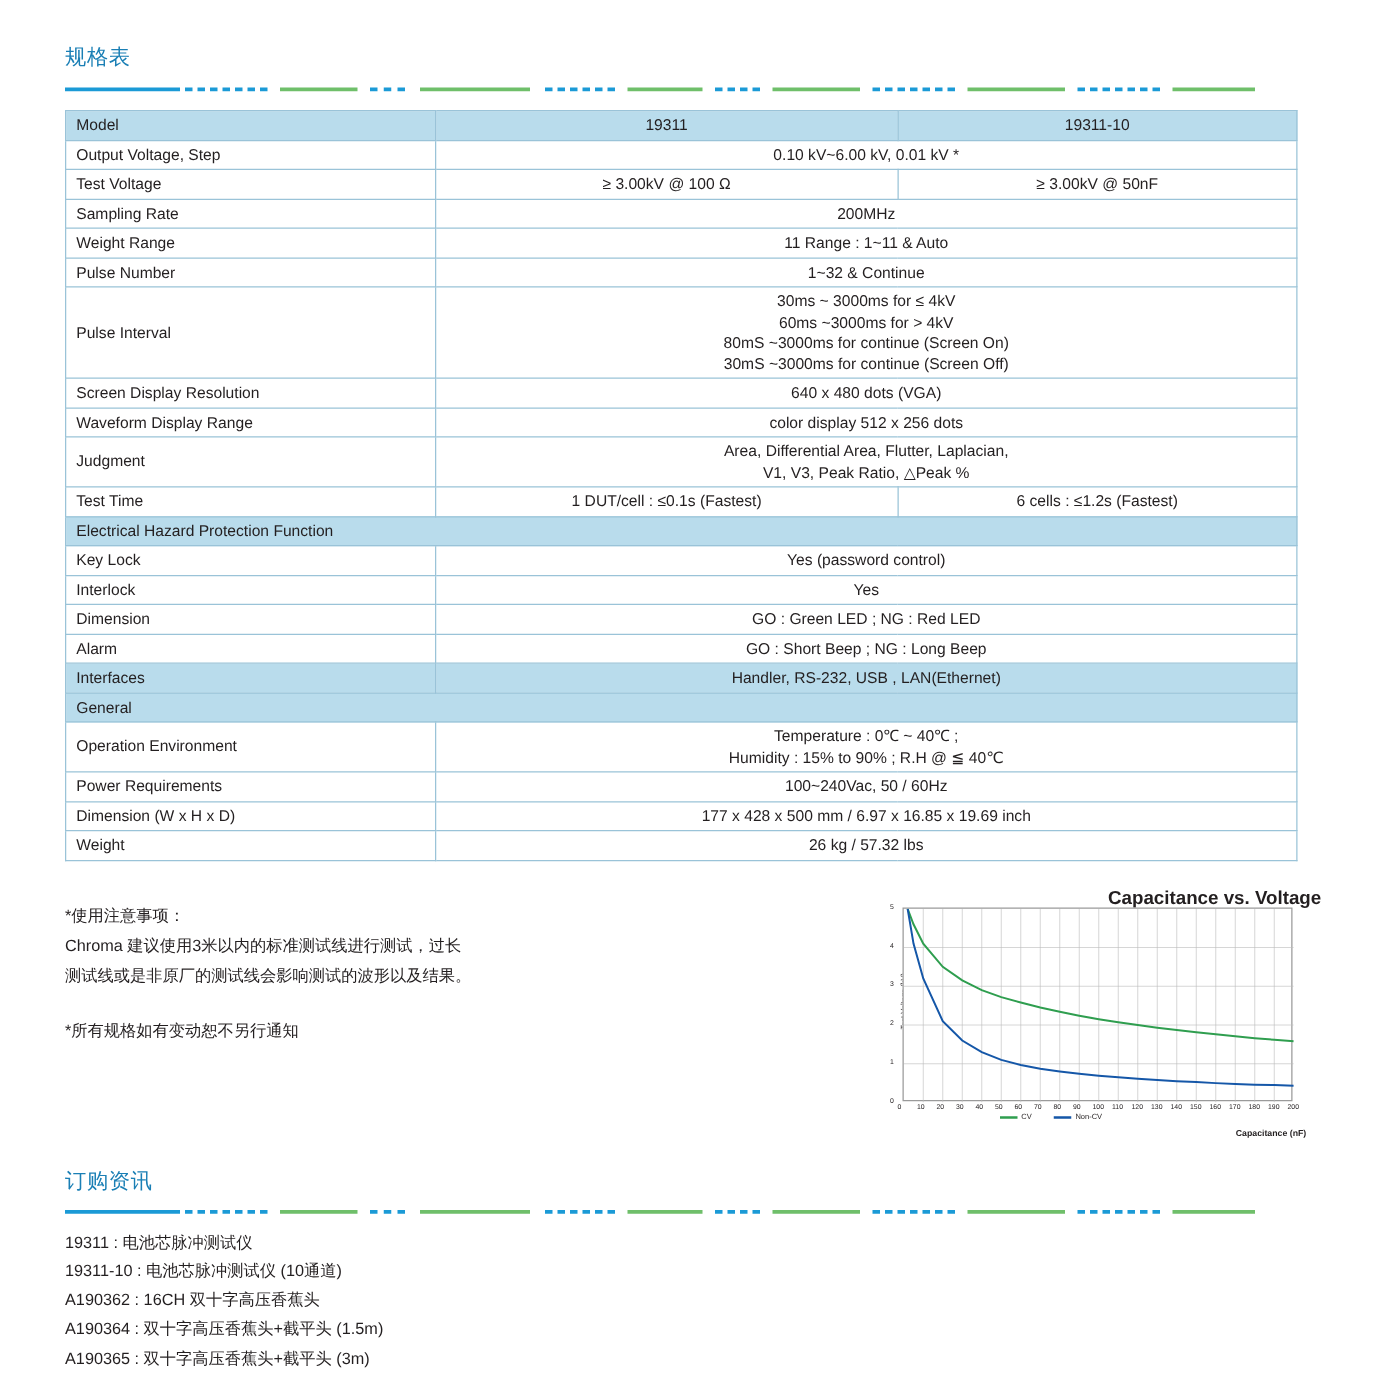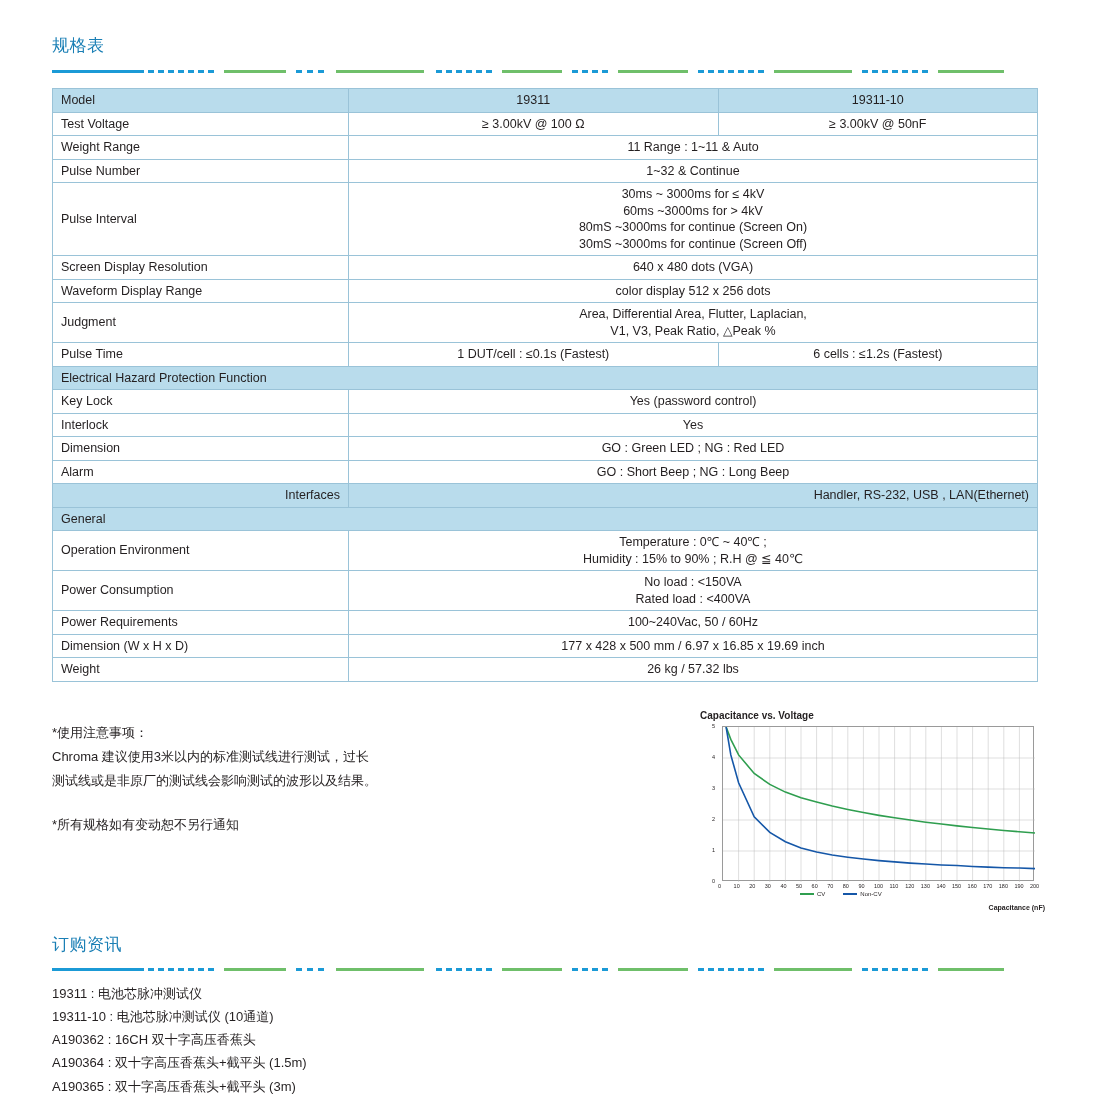--- a/index.html
+++ b/index.html
@@ -55,21 +55,21 @@
   }
   table.spec td {
     border: 1px solid #9ac3d8;
     padding: 3px 8px;
     vertical-align: middle;
     line-height: 1.32;
   }
   td.label { width: 296px; text-align: left; }
   td.val   { text-align: center; }
   tr.header td { background: #b9dcec; }
-  tr.shade td  { background: #b9dcec; text-align: right; }
+  tr.shade td  { background: #b9dcec; }
   tr.band td   { background: #b9dcec; }
 
   
   .notes {
     position: absolute;
     left: 52px;
     top: 721px;
     width: 600px;
     font-size: 13px;
     line-height: 1.85;
@@ -80,23 +80,23 @@
   
   .chart-wrap {
     position: absolute;
     left: 700px;
     top: 706px;
     width: 345px;
     height: 205px;
   }
   .chart-title {
     position: absolute;
-    top: 4px; left: 0; width: 345px;
-    text-align: left;
-    font-size: 10px;
+    top: 4px; left: 12px; width: 345px;
+    text-align: right;
+    font-size: 15px;
     font-weight: bold;
     color: #231f20;
   }
   .chart-ylabel {
     position: absolute;
     left: -16px; top: 92px;
     width: 80px;
     font-size: 6px;
     text-align: center;
     transform: rotate(-90deg);
@@ -231,25 +231,33 @@
     </div>
 
   <table class="spec" id="spec-table">
     <tbody id="spec-body">
         <tr class="header">
           <td class="label">Model</td>
           <td class="val">19311</td>
           <td class="val">19311-10</td>
         </tr>
         <tr>
+          <td class="label">Output Voltage, Step</td>
+          <td class="val" colspan="2">0.10 kV~6.00 kV, 0.01 kV *</td>
+        </tr>
+        <tr>
           <td class="label">Test Voltage</td>
           <td class="val">≥ 3.00kV @ 100 Ω</td>
           <td class="val">≥ 3.00kV @ 50nF</td>
         </tr>
         <tr>
+          <td class="label">Sampling Rate</td>
+          <td class="val" colspan="2">200MHz</td>
+        </tr>
+        <tr>
           <td class="label">Weight Range</td>
           <td class="val" colspan="2">11 Range : 1~11 &amp; Auto</td>
         </tr>
         <tr>
           <td class="label">Pulse Number</td>
           <td class="val" colspan="2">1~32 &amp; Continue</td>
         </tr>
         <tr>
           <td class="label">Pulse Interval</td>
           <td class="val" colspan="2">30ms ~ 3000ms for ≤ 4kV<br>60ms ~3000ms for &gt; 4kV<br>80mS ~3000ms for continue (Screen On)<br>30mS ~3000ms for continue (Screen Off)</td>
@@ -260,21 +268,21 @@
         </tr>
         <tr>
           <td class="label">Waveform Display Range</td>
           <td class="val" colspan="2">color display 512 x 256 dots</td>
         </tr>
         <tr>
           <td class="label">Judgment</td>
           <td class="val" colspan="2">Area, Differential Area, Flutter, Laplacian,<br>V1, V3, Peak Ratio, △Peak %</td>
         </tr>
         <tr>
-          <td class="label">Pulse Time</td>
+          <td class="label">Test Time</td>
           <td class="val">1 DUT/cell : ≤0.1s (Fastest)</td>
           <td class="val">6 cells : ≤1.2s (Fastest)</td>
         </tr>
         <tr class="band">
           <td class="label" colspan="3">Electrical Hazard Protection Function</td>
         </tr>
         <tr>
           <td class="label">Key Lock</td>
           <td class="val" colspan="2">Yes (password control)</td>
         </tr>
@@ -293,24 +301,20 @@
         <tr class="shade">
           <td class="label">Interfaces</td>
           <td class="val" colspan="2">Handler, RS-232, USB , LAN(Ethernet)</td>
         </tr>
         <tr class="band">
           <td class="label" colspan="3">General</td>
         </tr>
         <tr>
           <td class="label">Operation Environment</td>
           <td class="val" colspan="2">Temperature : 0℃ ~ 40℃ ;<br>Humidity : 15% to 90% ; R.H @ ≦ 40℃</td>
-        </tr>
-        <tr>
-          <td class="label">Power Consumption</td>
-          <td class="val" colspan="2">No load : &lt;150VA<br>Rated load : &lt;400VA</td>
         </tr>
         <tr>
           <td class="label">Power Requirements</td>
           <td class="val" colspan="2">100~240Vac, 50 / 60Hz</td>
         </tr>
         <tr>
           <td class="label">Dimension (W x H x D)</td>
           <td class="val" colspan="2">177 x 428 x 500 mm / 6.97 x 16.85 x 19.69 inch</td>
         </tr>
         <tr>

